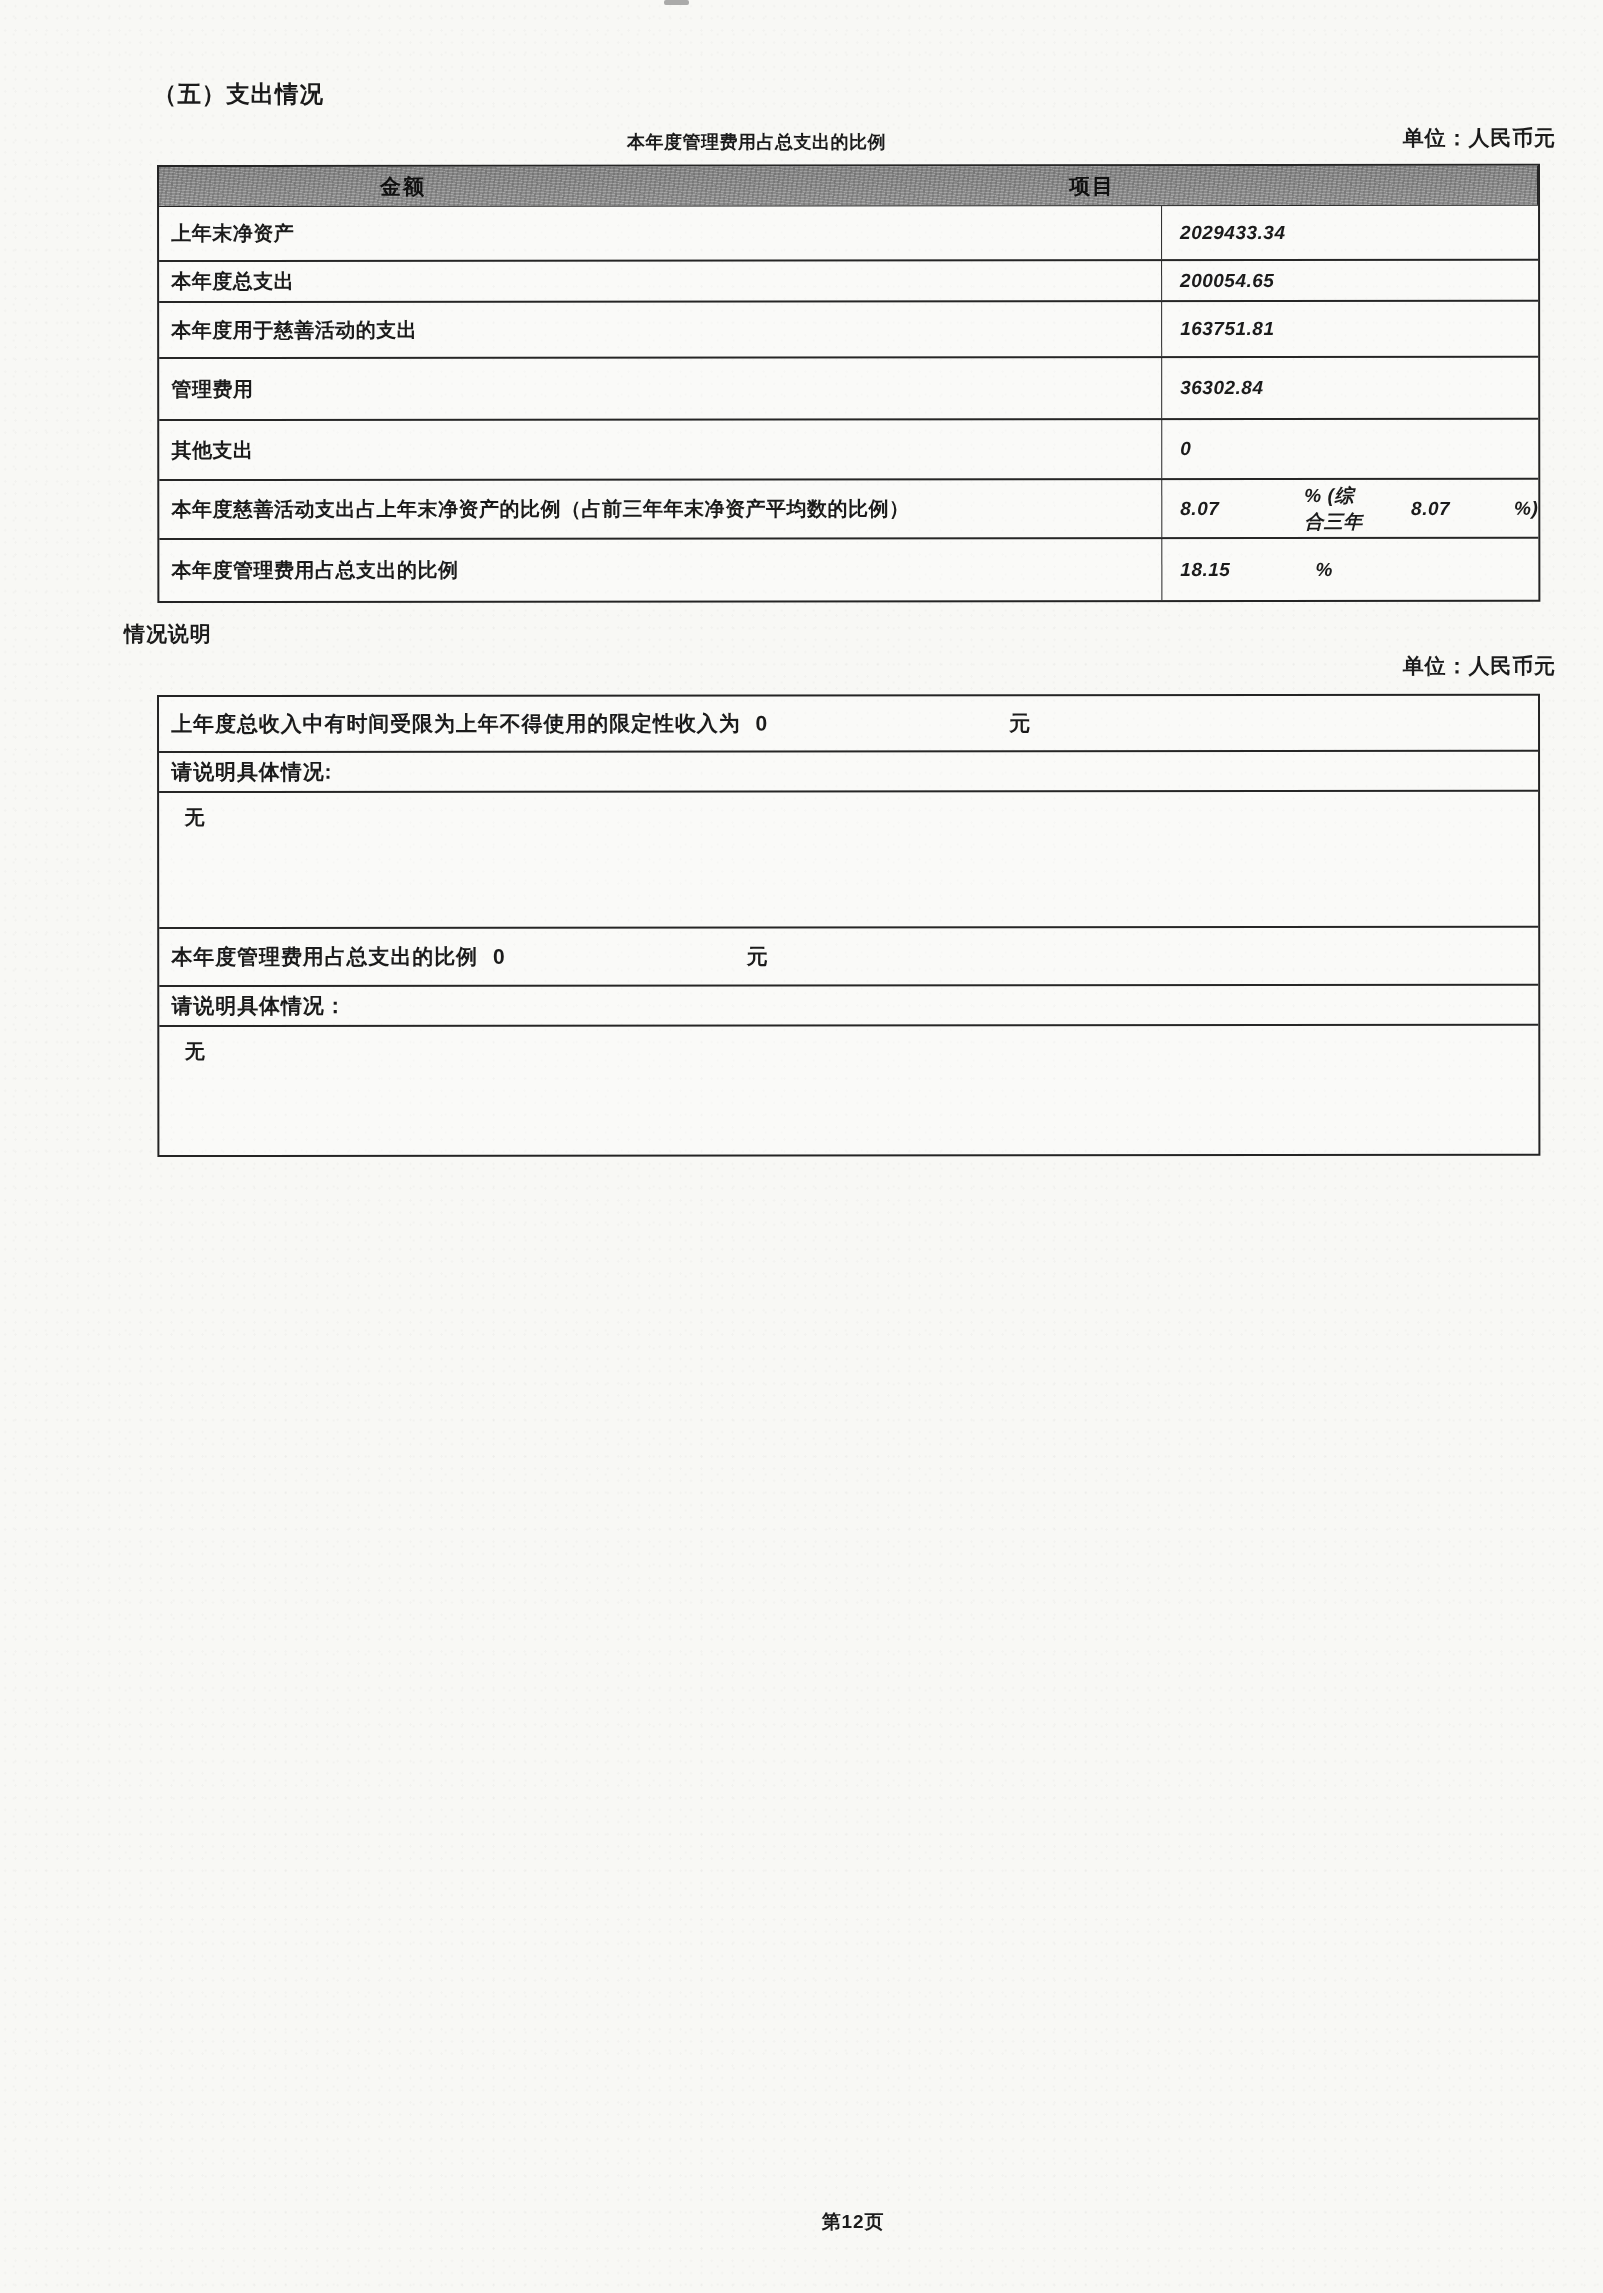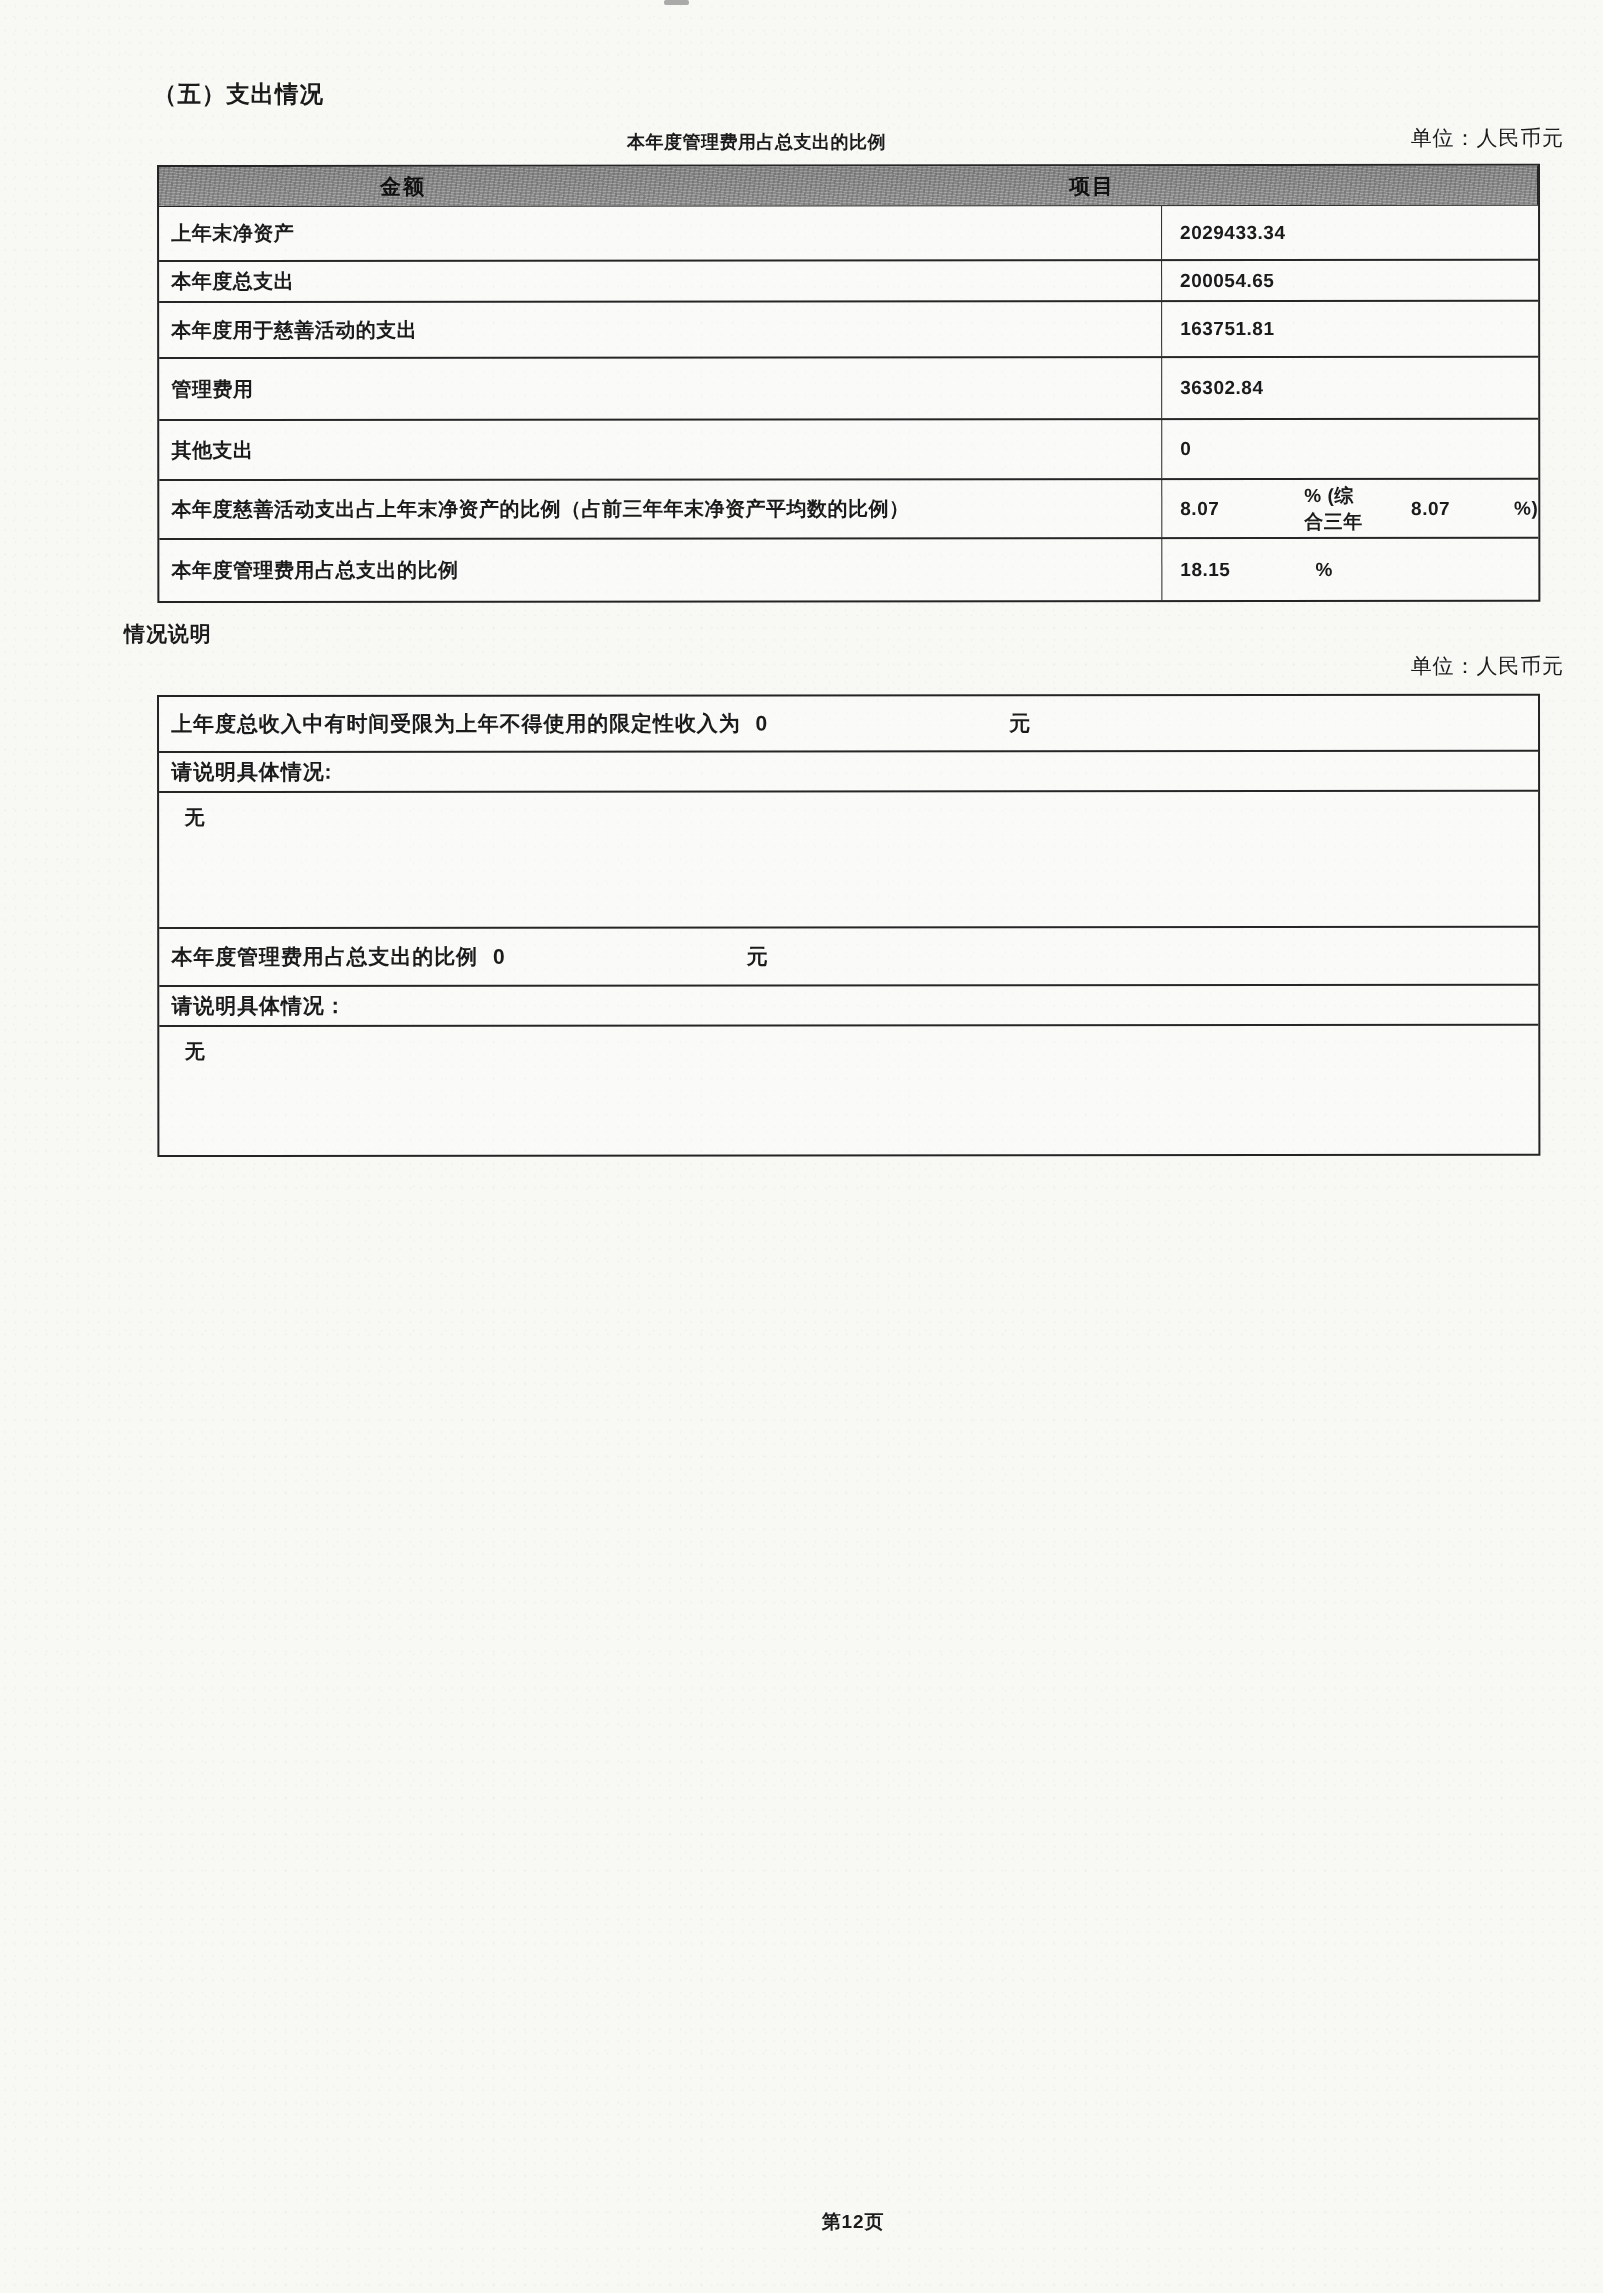--- a/index.html
+++ b/index.html
@@ -24,22 +24,22 @@
     position:absolute; left:153px; top:78px;
     font-size:23.5px; font-weight:700; letter-spacing:0.9px;
   }
 
   .subtitle {
     position:absolute; left:627px; top:130px;
     font-size:18px; font-weight:700; letter-spacing:0.5px;
   }
 
   .unit {
-    position:absolute; right:40px;
-    font-size:21px; font-weight:400; letter-spacing:0.9px;
+    position:absolute; right:48px;
+    font-size:21px; font-weight:700; letter-spacing:0.9px;
     text-align:left;
   }
   .unit1 { top:124px; }
   .unit2 { top:652px; }
 
   .tbl {
     position:absolute; left:157px; width:1383px;
     border:2.8px solid #242424;
     background:rgba(255,255,255,0.35);
     box-sizing:border-box;
@@ -75,21 +75,21 @@
   .lc {
     width:1003px; box-sizing:border-box;
     padding-left:12.2px; padding-right:9.4px;
     display:flex; align-items:center;
     font-size:20px; font-weight:600; letter-spacing:0.5px;
     border-right:1.9px solid #262626;
   }
   .ac {
     flex:1; display:flex; align-items:center;
     padding-left:18px; box-sizing:border-box;
-    font-size:19px; font-weight:600; letter-spacing:0.5px;
+    font-size:19px; font-weight:600; letter-spacing:0.5px;font-style:italic;
   }
   .ac .mid  { margin-left:85px; }
   .ac .v2   { margin-left:42px; }
   .ac .sfx  { margin-left:64px; }
   .ac .pct  { margin-left:85px; }
 
   
   .notes-title {
     position:absolute; left:124px; top:620px;
     font-size:21px; font-weight:700; letter-spacing:0.9px;

